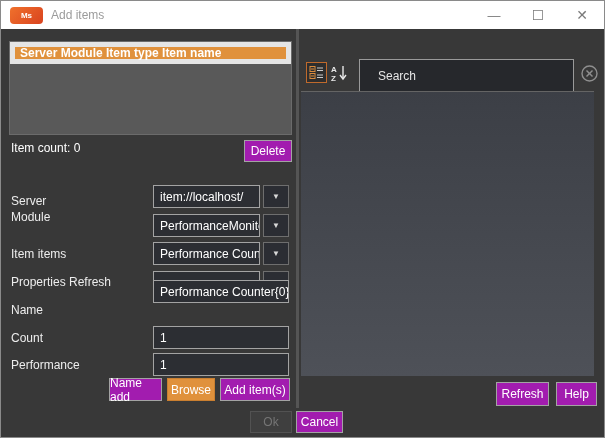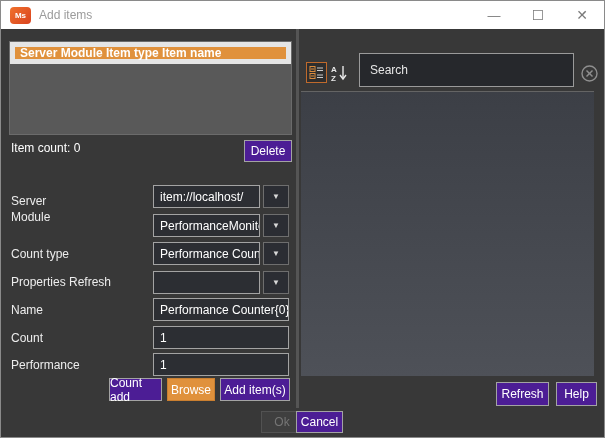--- a/index.html
+++ b/index.html
@@ -16,39 +16,39 @@
     border: 1px solid #8a8a8a;
     background: #383838;
   }
   
   .titlebar {
     position: absolute; left: 0; top: 0; right: 0; height: 28px;
     background: #ffffff;
     display: flex; align-items: center;
   }
   .app-icon {
-    width: 21px; height: 17px; margin-left: 9px;
+    width: 33px; height: 17px; margin-left: 9px;
     border-radius: 4px;
     background: linear-gradient(135deg, #f0712c 0%, #d9431f 100%);
     color: #fff; font-size: 8px; font-weight: bold;
     display: flex; align-items: center; justify-content: center;
   }
   .title-text { color: #9b9b9b; margin-left: 8px; font-size: 12px; }
   .win-controls { margin-left: auto; display: flex; height: 100%; }
   .win-btn {
     width: 44px; height: 100%;
     display: flex; align-items: center; justify-content: center;
     color: #7a7a7a; font-size: 13px;
   }
   .win-btn.max { font-size: 14px; }
   .win-btn.close { font-size: 14px; }
   
   .btn {
     position: absolute;
-    background: #4c1d95;
+    background: #a21caf;
     border: 1px solid #a3a3a3;
     color: #ffffff;
     font-size: 12px;
     display: flex; align-items: center; justify-content: center;
     cursor: default;
   }
   .btn.orange {
     background: #e0913c;
     border-color: #ca7f30;
     color: #ffffff;
@@ -106,25 +106,25 @@
   }
   .tool-icon {
     position: absolute;
     display: flex; align-items: center; justify-content: center;
   }
   .cat-btn {
     border: 1px solid #c06a2c;
     background: #2e2e2e;
   }
   .search-box {
-    position: absolute; left: 358px; top: 52px; width: 215px; height: 34px;
+    position: absolute; left: 358px; top: 58px; width: 215px; height: 34px;
     background: #26282c;
     border: 1px solid #9a9a9a;
     color: #e6e6e6;
-    display: flex; align-items: center; padding-left: 10px;
+    display: flex; align-items: center; padding-left: 18px;
     font-size: 12px;
   }
   .result-list {
     position: absolute; left: 300px; top: 90px; width: 293px; height: 285px;
     background: linear-gradient(180deg, #3c3f46 0%, #4e5158 100%);
     border-top: 1px solid #646464;
   }
 </style>
 </head>
 <body>
@@ -150,38 +150,38 @@
   <div class="btn" style="left:243px; top:139px; width:48px; height:22px;">Delete</div>
 
   <div class="label" style="top:188px;">Server</div>
   <div class="field-box" style="left:152px; top:184px; width:107px; height:23px;">item://localhost/</div>
   <div class="combo-arrow" style="left:262px; top:184px; width:26px; height:23px;">▼</div>
 
   <div class="label" style="top:204px;">Module</div>
   <div class="field-box" style="left:152px; top:213px; width:107px; height:23px;">PerformanceMonitor</div>
   <div class="combo-arrow" style="left:262px; top:213px; width:26px; height:23px;">▼</div>
 
-  <div class="label" style="top:241px;">Count type</div>
+  <div class="label" style="top:241px;">Item items</div>
   <div class="field-box" style="left:152px; top:241px; width:107px; height:23px;">Performance Counter</div>
   <div class="combo-arrow" style="left:262px; top:241px; width:26px; height:23px;">▼</div>
 
   <div class="label" style="top:269px;">Properties Refresh</div>
   <div class="field-box" style="left:152px; top:270px; width:107px; height:23px;"></div>
   <div class="combo-arrow" style="left:262px; top:270px; width:26px; height:23px;">▼</div>
 
   <div class="label" style="top:297px;">Name</div>
-  <div class="field-box" style="left:152px; top:297px; width:136px; height:23px;">Performance Counter{0}</div>
+  <div class="field-box" style="left:152px; top:279px; width:136px; height:23px;">Performance Counter{0}</div>
 
   <div class="label" style="top:325px;">Count</div>
   <div class="field-box" style="left:152px; top:325px; width:136px; height:23px;">1</div>
 
   <div class="label" style="top:352px;">Performance</div>
   <div class="field-box" style="left:152px; top:352px; width:136px; height:23px;">1</div>
 
-  <div class="btn" style="left:108px; top:377px; width:53px; height:23px;">Count add</div>
+  <div class="btn" style="left:108px; top:377px; width:53px; height:23px;">Name add</div>
   <div class="btn orange" style="left:166px; top:377px; width:48px; height:23px;">Browse</div>
   <div class="btn" style="left:219px; top:377px; width:70px; height:23px;">Add item(s)</div>
 
   <div class="v-divider"></div>
 
   <div class="tool-icon cat-btn" style="left:305px; top:61px; width:21px; height:21px;">
     <svg width="15" height="15" viewBox="0 0 15 15">
       <rect x="1" y="1.5" width="5" height="5" fill="none" stroke="#d98c3f" stroke-width="1"></rect>
       <line x1="2" y1="4" x2="5" y2="4" stroke="#d98c3f" stroke-width="1"></line>
       <line x1="8" y1="3" x2="14" y2="3" stroke="#cccccc" stroke-width="1"></line>
@@ -210,16 +210,16 @@
       <line x1="6.5" y1="6.5" x2="12.5" y2="12.5" stroke="#8f8f8f" stroke-width="1.4"></line>
       <line x1="12.5" y1="6.5" x2="6.5" y2="12.5" stroke="#8f8f8f" stroke-width="1.4"></line>
     </svg>
   </div>
 
   <div class="result-list"></div>
 
   <div class="btn" style="left:495px; top:381px; width:53px; height:24px;">Refresh</div>
   <div class="btn" style="left:555px; top:381px; width:41px; height:24px;">Help</div>
 
-  <div class="btn disabled" style="left:260px; top:410px; width:42px; height:22px;">Ok</div>
+  <div class="btn disabled" style="left:249px; top:410px; width:42px; height:22px;">Ok</div>
   <div class="btn" style="left:295px; top:410px; width:47px; height:22px;">Cancel</div>
 
 </div>
 
 </body></html>

